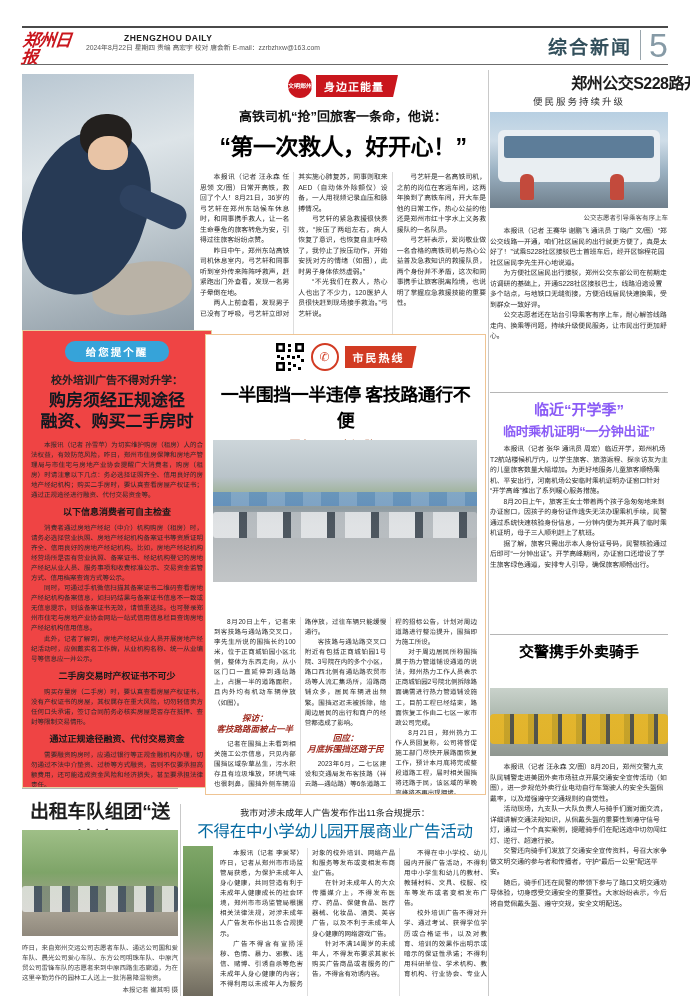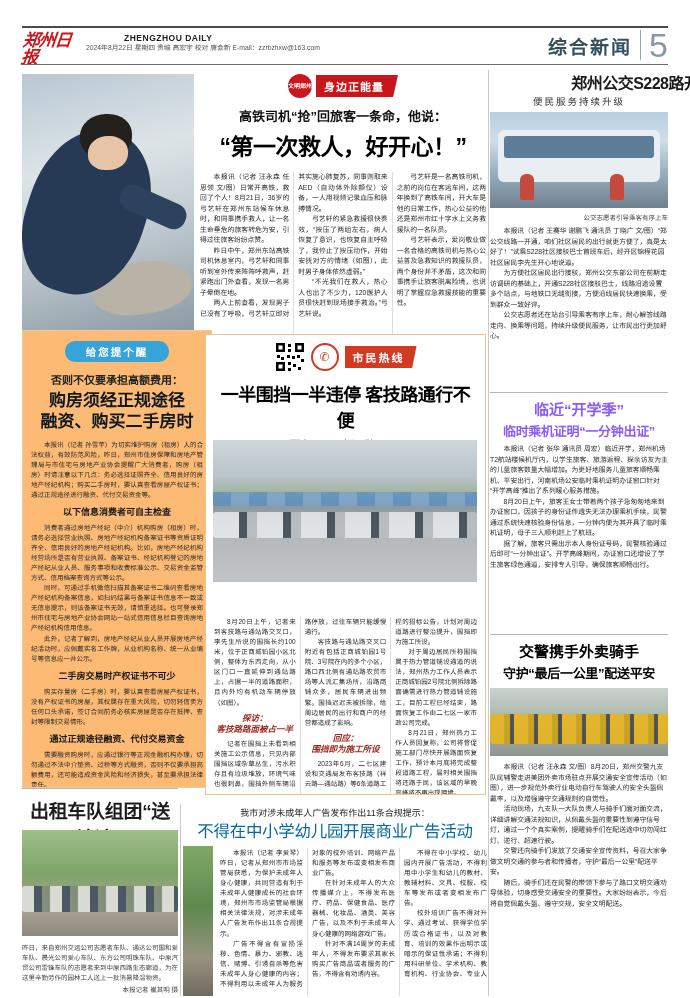--- a/index.html
+++ b/index.html
@@ -80,21 +80,21 @@
   .hr-right1{left:490px;top:392px;width:178px;height:1px;background:#b5b5b5;}
   .kaixue-title{left:490px;top:398px;width:178px;text-align:center;font-weight:900;color:#8b5cf6;}
   .kaixue-l1{font-size:15px;display:block;}
   .kaixue-l2{font-size:13px;display:block;margin-top:2px;letter-spacing:-.3px;}
   .kaixue-body{left:490px;top:444px;width:178px;height:186px;overflow:hidden;}
   .hr-right2{left:490px;top:634px;width:178px;height:1px;background:#b5b5b5;}
   .jj-title{left:490px;top:640px;width:178px;text-align:center;font-weight:900;color:#000;}
   .jj-body{left:490px;top:762px;width:178px;height:234px;overflow:hidden;}
 
   
-  .warn-box{left:22px;top:330px;width:190px;height:458px;background:#fdba74;border:1px solid #e4d1a3;
+  .warn-box{left:22px;top:330px;width:190px;height:458px;background:#ef4444;border:1px solid #e4d1a3;
             box-sizing:border-box;padding:8px 8px 6px;overflow:hidden;}
   .bubble{width:104px;margin:2px auto 0;background:#36a3d9;color:#fff;font-size:10.5px;font-weight:bold;
           text-align:center;border-radius:10px;padding:3px 0;letter-spacing:2px;position:relative;}
   .bubble::after{content:"";position:absolute;left:14px;bottom:-5px;border:6px solid transparent;
           border-top-color:#36a3d9;border-left-width:3px;border-right-width:3px;}
   .warn-kicker{margin-top:9px;text-align:center;font-size:11px;font-weight:bold;color:#222;}
   .warn-title{margin-top:3px;text-align:center;font-size:17px;font-weight:900;color:#101820;line-height:1.25;}
   .warn-body{margin-top:7px;text-align:justify;}
   .warn-sub{margin:6px 0 3px;text-align:center;font-size:9px;font-weight:bold;color:#1a1a1a;text-indent:0;font-family:Liberation Serif, serif;}
 
@@ -198,35 +198,34 @@
   <div class="abs kaixue-body">
     <p class="body-p">本报讯（记者 张华 通讯员 周宏）临近开学，郑州机场T2航站楼候机厅内，以学生旅客、旅游返程、探亲访友为主的儿童旅客数量大幅增加。为更好地服务儿童旅客顺畅乘机、平安出行，河南机场公安临时乘机证明办证窗口针对“开学高峰”推出了系列暖心服务措施。</p>
     <p class="body-p">8月20日上午，旅客王女士带着两个孩子急匆匆地来到办证窗口，因孩子的身份证件遗失无法办理乘机手续，民警通过系统快速核验身份信息，一分钟内便为其开具了临时乘机证明，母子三人顺利赶上了航班。</p>
     <p class="body-p">据了解，旅客只需出示本人身份证号码，民警核验通过后即可“一分钟出证”。开学高峰期间，办证窗口还增设了学生旅客绿色通道，安排专人引导，确保旅客顺畅出行。</p>
   </div>
 
   <div class="abs hr-right2"></div>
 
   <div class="abs jj-title">
     <span class="kaixue-l1">交警携手外卖骑手</span>
-    <span class="kaixue-l2">守护“最后一公里”配送平安</span>
   </div>
   <div class="photo ph-riders">
     <div class="rider-row"></div>
   </div>
   <div class="abs jj-body">
     <p class="body-p">本报讯（记者 汪永森 文/图）8月20日，郑州交警九支队民辅警走进美团外卖市场驻点开展交通安全宣传活动（如图），进一步规范外卖行业电动自行车驾驶人的安全头盔佩戴率，以及增强遵守交通规则的自觉性。</p>
     <p class="body-p">活动现场，九支队一大队负责人与骑手们面对面交流，详细讲解交通法规知识，从佩戴头盔的重要性到遵守信号灯，通过一个个真实案例，提醒骑手们在配送途中切勿闯红灯、逆行、超速行驶。</p>
     <p class="body-p">交警还向骑手们发放了交通安全宣传资料，号召大家争做文明交通的参与者和传播者，守护“最后一公里”配送平安。</p>
     <p class="body-p">随后，骑手们还在民警的带领下参与了路口文明交通劝导体验，切身感受交通安全的重要性。大家纷纷表示，今后将自觉佩戴头盔、遵守交规，安全文明配送。</p>
   </div>
 
   <div class="abs warn-box">
     <div class="bubble">给您提个醒</div>
-    <div class="warn-kicker">否则不仅要承担高额费用：</div>
+    <div class="warn-kicker">校外培训广告不得对升学：</div>
     <div class="warn-title">
       <span style="display:block">购房须经正规途径</span>
       <span style="display:block">融资、购买二手房时</span>
     </div>
     <div class="warn-body">
       <p class="body-p" style="font-size:6.5px">本报讯（记者 孙雪苹）为切实维护购房（租房）人的合法权益，有效防范风险，昨日，郑州市住房保障和房地产管理局与市住宅与房地产业协会提醒广大消费者，购房（租房）时请注意以下几点：务必选择证照齐全、信用良好的房地产经纪机构；购买二手房时，要认真查看房屋产权证书；通过正规途径进行融资、代付交易资金等。</p>
       <p class="body-p warn-sub">以下信息消费者可自主检查</p>
       <p class="body-p" style="font-size:6.5px">消费者通过房地产经纪（中介）机构购房（租房）时，请务必选择营业执照、房地产经纪机构备案证书等资质证明齐全、信用良好的房地产经纪机构。比如，房地产经纪机构经营场所是否有营业执照、备案证书、经纪机构登记的房地产经纪从业人员、服务事项和收费标准公示、交易资金监管方式、信用档案查询方式等公示。</p>
       <p class="body-p" style="font-size:6.5px">同时，可通过手机微信扫描其备案证书二维码查看房地产经纪机构备案信息，如扫码结果与备案证书信息不一致或无信息提示，则该备案证书无效，请慎重选择。也可登录郑州市住宅与房地产业协会网站一站式信用信息栏目查询房地产经纪机构信用信息。</p>
       <p class="body-p" style="font-size:6.5px">此外，记者了解到，房地产经纪从业人员开展房地产经纪活动时，应佩戴实名工作牌，从业机构名称、统一从业编号等信息应一并公示。</p>
@@ -270,21 +269,21 @@
     <div class="hot-text cols3">
       <p class="body-p" style="font-size:6.5px">8月20日上午，记者来到客技路与通站路交叉口，李先生所说的围挡长约100米，位于正商城铂园小区北侧，整体为东西走向，从小区门口一直延伸到通站路上，占据一半的道路面积，且内外均有机动车辆停放（如图）。</p>
       <div class="hot-sub">
         <span>探访：</span>
         <span>客技路路面被占一半</span>
       </div>
       <p class="body-p" style="font-size:6.5px">记者在围挡上未看到相关施工公示信息，只见内部围挡区域杂草丛生，污水积存且有垃圾堆放，环境气味也很刺鼻，围挡外侧车辆沿路停放，过往车辆只能缓慢通行。</p>
       <p class="body-p" style="font-size:6.5px">客技路与通站路交叉口附近有包括正商城铂园1号院、3号院在内的多个小区，路口西北侧有通站路农贸市场等人流汇集场所，沿路商铺众多，居民车辆进出频繁。围挡迟迟未被拆除，给周边居民的出行和商户的经营都造成了影响。</p>
       <div class="hot-sub">
         <span>回应：</span>
-        <span>围挡即为施工所设</span>
+        <span>月底拆围挡还路于民</span>
       </div>
       <p class="body-p" style="font-size:6.5px">2023年6月，二七区建设和交通局发布客技路（祥云路—通站路）等6条道路工程的招标公告，计划对周边道路进行整治提升，围挡即为施工所设。</p>
       <p class="body-p" style="font-size:6.5px">对于周边居民所称围挡属于热力管道铺设通道的说法，郑州热力工作人员表示正商城铂园2号院北侧拆除路面确需进行热力管道铺设施工，目前工程已经结束，路面恢复工作由二七区一家市政公司完成。</p>
       <p class="body-p" style="font-size:6.5px">8月21日，郑州热力工作人员回复称，公司将督促施工部门尽快开展路面恢复工作，预计本月底将完成整段道路工程，届时相关围挡将还路于民，该区域的早晚高峰将不再出现拥堵。</p>
     </div>
   </div>
 
   <div class="photo ph-street">
     <div class="street-fence"></div>
     <div class="street-cars"></div>

